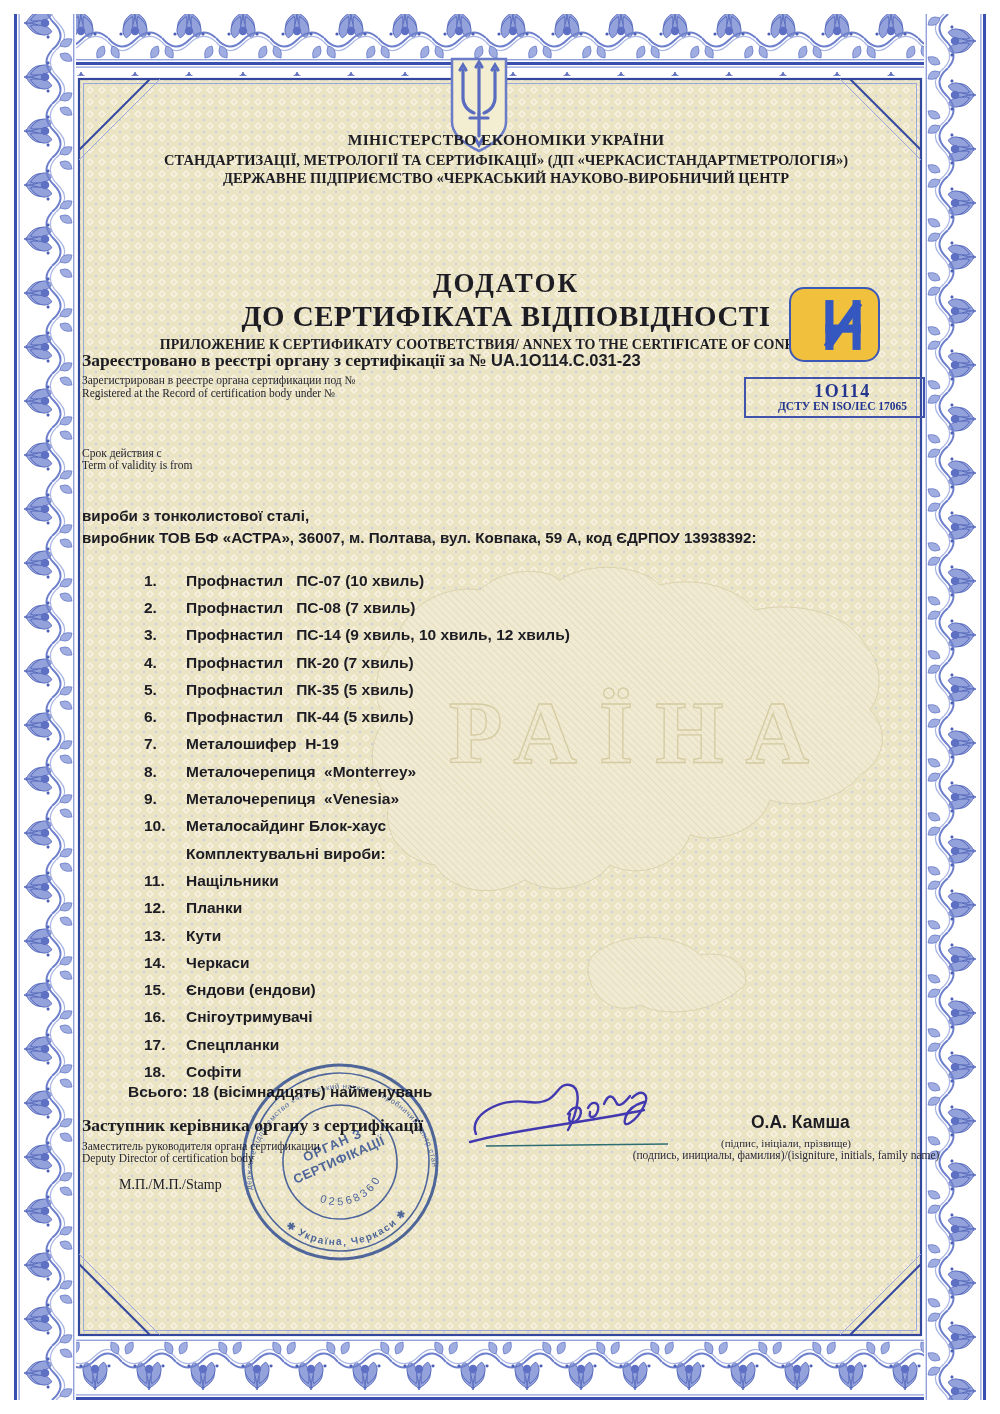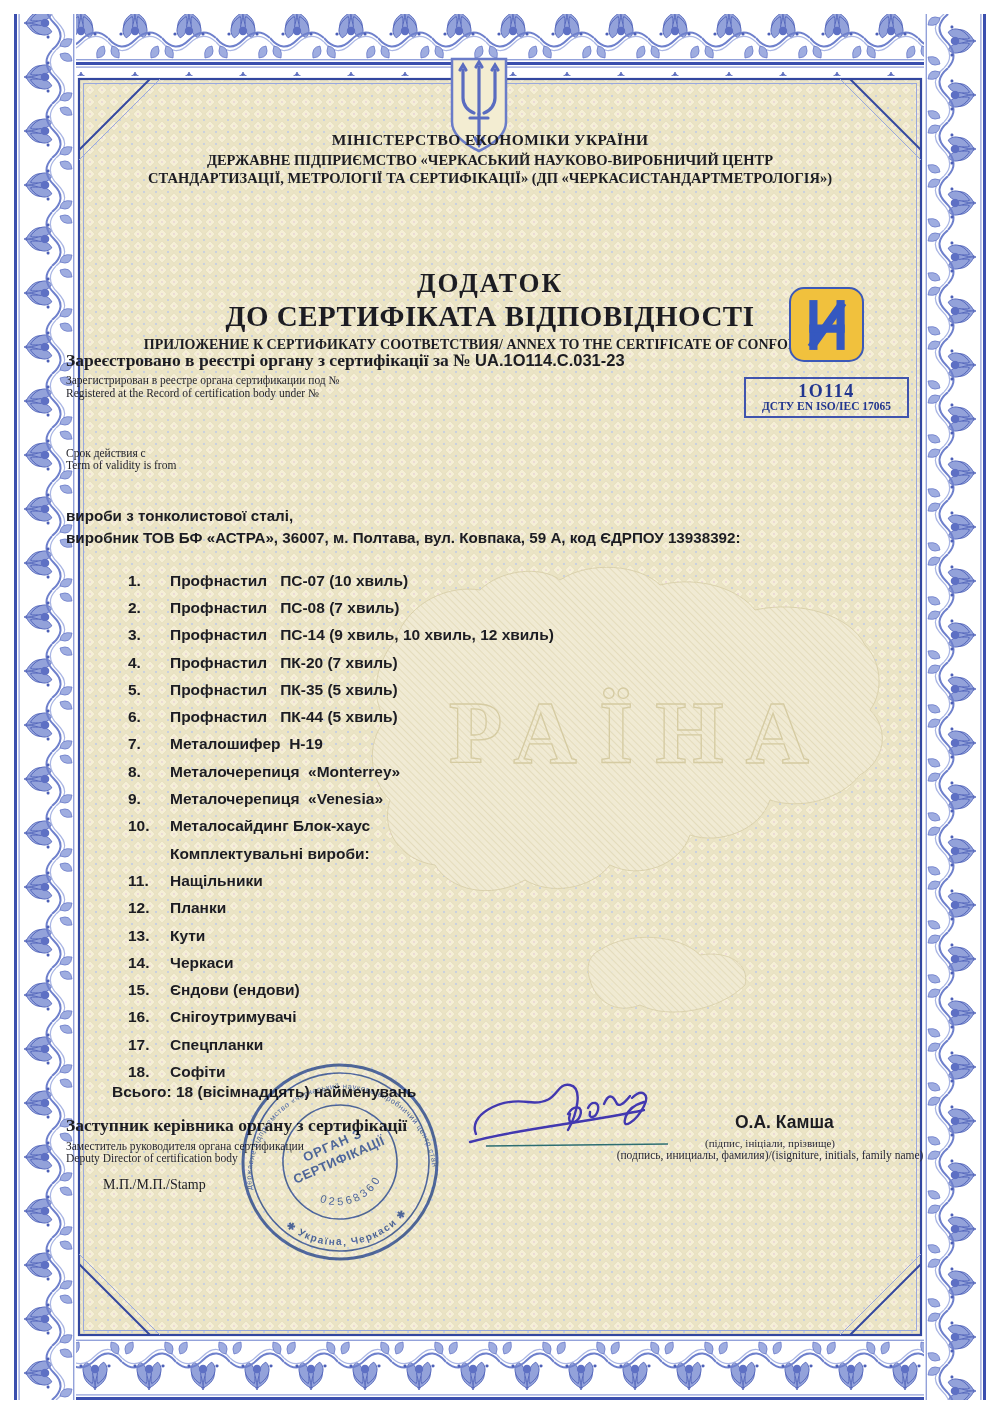--- a/index.html
+++ b/index.html
@@ -1,20 +1,20 @@
 <!DOCTYPE html>
 <html><head>
 <meta charset="utf-8">
 <style>
   html,body{margin:0;padding:0;background:#e8e8e8;}
   .page{position:relative;width:1000px;height:1414px;background:#ffffff;overflow:hidden;
         font-family:"Liberation Serif",serif;color:#1c1c22;}
   .bg{position:absolute;left:0;top:0;z-index:0;}
   .content{position:absolute;inset:0;z-index:2;}
-  .c{position:absolute;}
+  .c{position:absolute;padding-left:16px;}
   .center{text-align:center;}
   .serifB{font-family:"Liberation Serif",serif;font-weight:bold;}
   .sansB{font-family:"Liberation Sans",sans-serif;font-weight:bold;}
   .small{font-size:11.5px;line-height:13px;color:#26262e;}
   .pre{white-space:pre;}
 
   .ministry{left:80px;top:131px;width:820px;}
   .ministry .l1{font-size:15.5px;letter-spacing:.4px;margin-bottom:3px;}
   .ministry .ln{font-size:14.5px;line-height:17.5px;}
 
@@ -156,22 +156,22 @@
       <path d="M22,62 h18"></path>
       <path d="M31,58 v22"></path>
       <path d="M27,82 l4,7 4,-7"></path>
     </g>
   </svg>
 
   <div class="content">
 
     <div class="c ministry center serifB">
       <div class="l1">МІНІСТЕРСТВО ЕКОНОМІКИ УКРАЇНИ</div>
+      <div class="ln">СТАНДАРТИЗАЦІЇ, МЕТРОЛОГІЇ ТА СЕРТИФІКАЦІЇ» (ДП «ЧЕРКАСИСТАНДАРТМЕТРОЛОГІЯ»)</div>
       <div class="ln">ДЕРЖАВНЕ ПІДПРИЄМСТВО «ЧЕРКАСЬКИЙ НАУКОВО-ВИРОБНИЧИЙ ЦЕНТР</div>
-      <div class="ln">СТАНДАРТИЗАЦІЇ, МЕТРОЛОГІЇ ТА СЕРТИФІКАЦІЇ» (ДП «ЧЕРКАСИСТАНДАРТМЕТРОЛОГІЯ»)</div>
     </div>
 
     <div class="c titleblock center serifB">
       <div class="t1">ДОДАТОК</div>
       <div class="t2">ДО СЕРТИФІКАТА ВІДПОВІДНОСТІ</div>
       <div class="t3">ПРИЛОЖЕНИЕ К СЕРТИФИКАТУ СООТВЕТСТВИЯ/ ANNEX TO THE CERTIFICATE OF CONFORMITY</div>
     </div>
 
     <div class="c badge">
       <svg width="58" height="58" viewBox="0 0 64 64">

